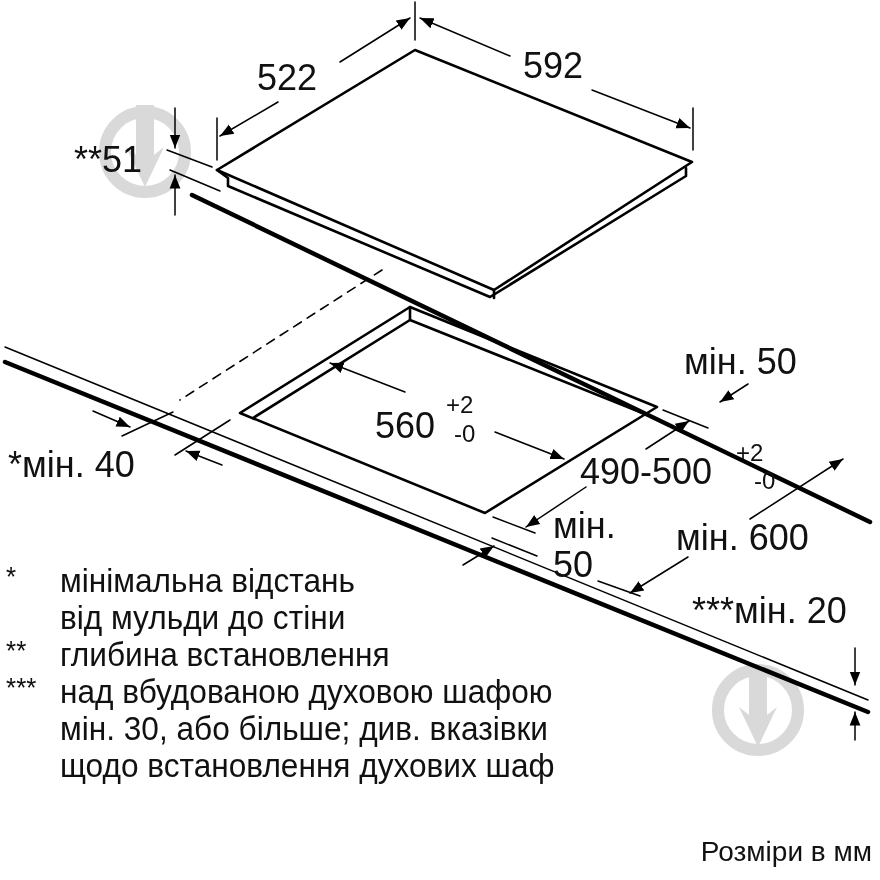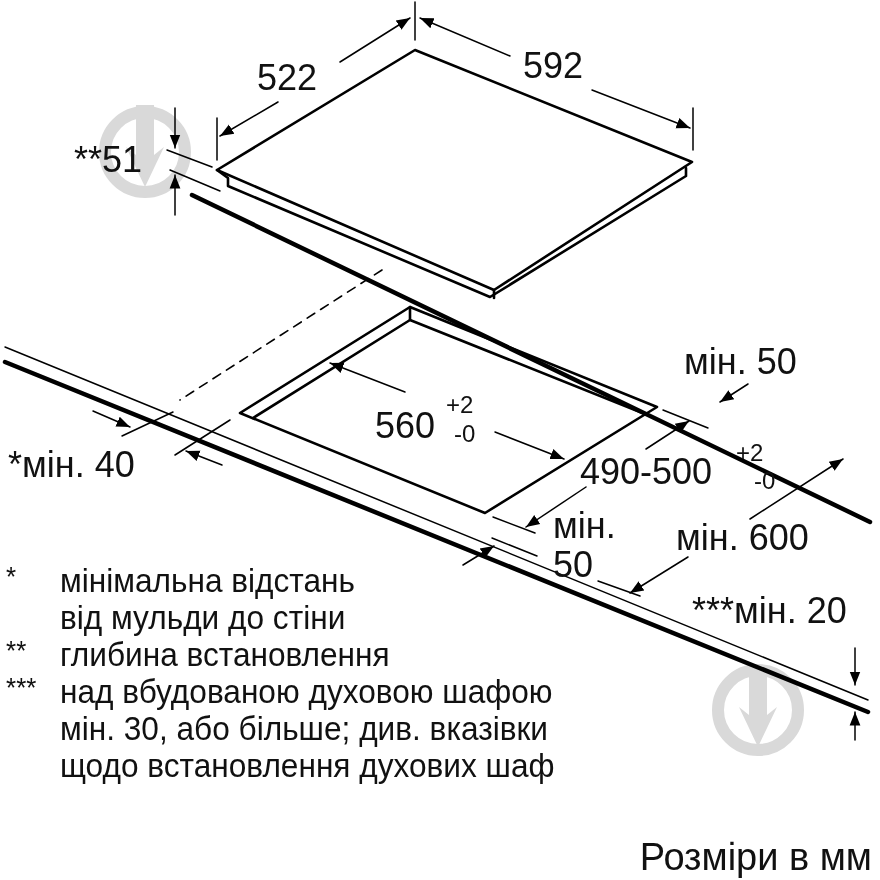--- a/index.html
+++ b/index.html
@@ -10,21 +10,21 @@
   .med { stroke-width: 2.6; }
   .thin { stroke-width: 1.5; }
   .dash { stroke-dasharray: 9 7; stroke-width: 1.6; }
   .lbl { font-family: "Liberation Sans", sans-serif; font-size: 36px; fill: #111; }
   .sup { font-family: "Liberation Sans", sans-serif; font-size: 24px; fill: #111; }
   .watermark { fill: none; stroke: #d9d9d9; stroke-width: 12; }
   .wm-fill { fill: #d9d9d9; }
   .notes { position: absolute; left: 6px; top: 562px; font-family: "Liberation Sans", sans-serif; font-size: 34px; line-height: 37px; color: #111; transform: scaleX(0.93); transform-origin: left top; }
   .note-row { display: flex; white-space: nowrap; }
   .note-mark { width: 58px; flex: 0 0 58px; font-size: 28px; line-height: 30px; }
-  .units { position: absolute; right: 8px; top: 836px; font-family: "Liberation Sans", sans-serif; font-size: 38px; color: #111; }
+  .units { position: absolute; right: 8px; top: 836px; font-family: "Liberation Sans", sans-serif; font-size: 28px; color: #111; }
 </style>
 </head>
 <body>
 
 <svg id="diagram" viewBox="0 0 880 880" xmlns="http://www.w3.org/2000/svg">
   <defs>
     <marker id="arr" viewBox="0 0 10 10" refX="10" refY="5" markerWidth="9" markerHeight="9" orient="auto-start-reverse">
       <path d="M0,1 L10,5 L0,9 z" fill="#000"></path>
     </marker>
   </defs>

